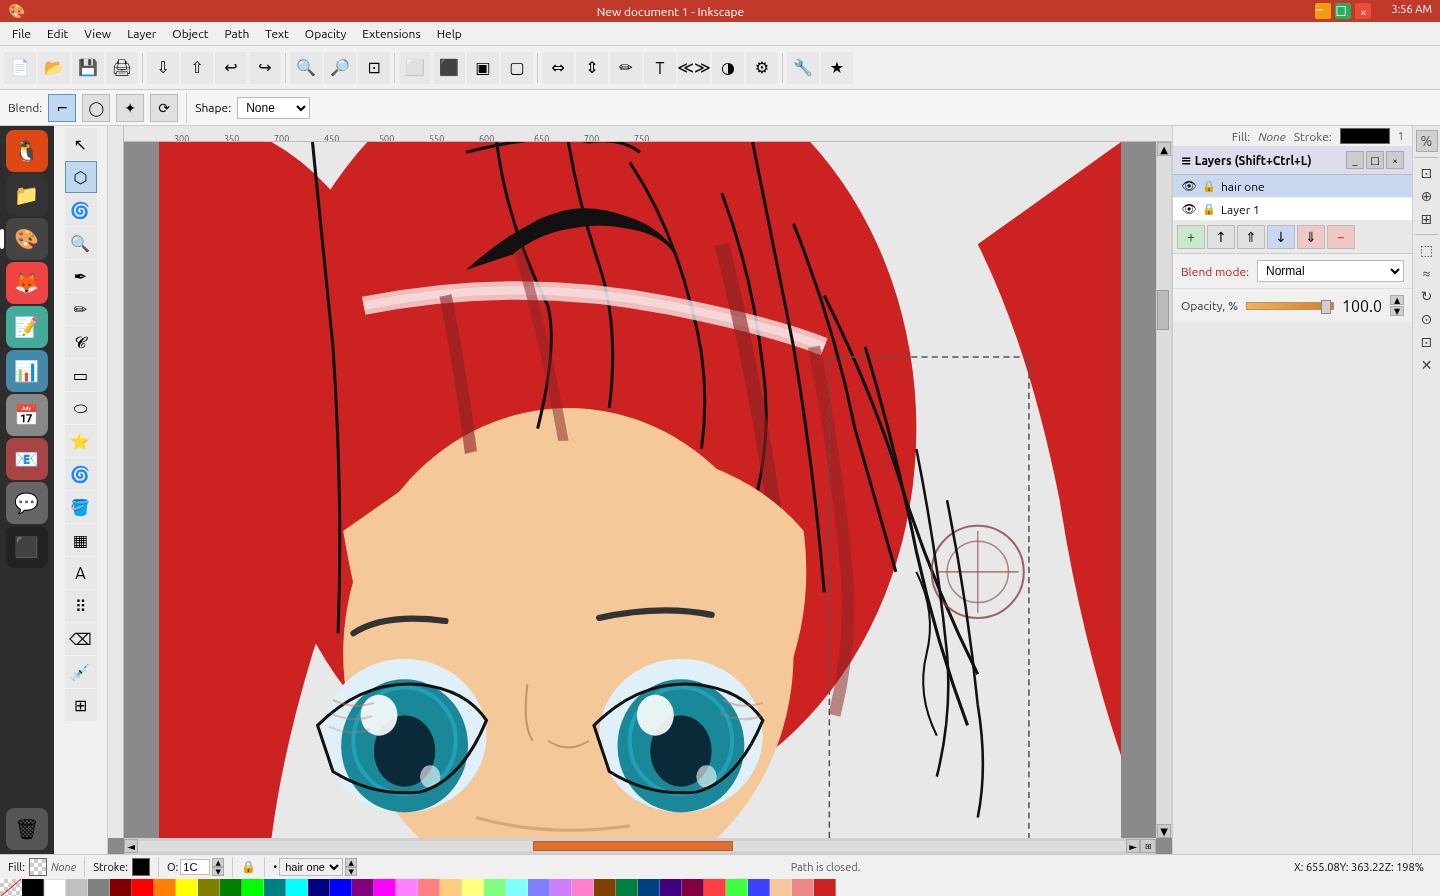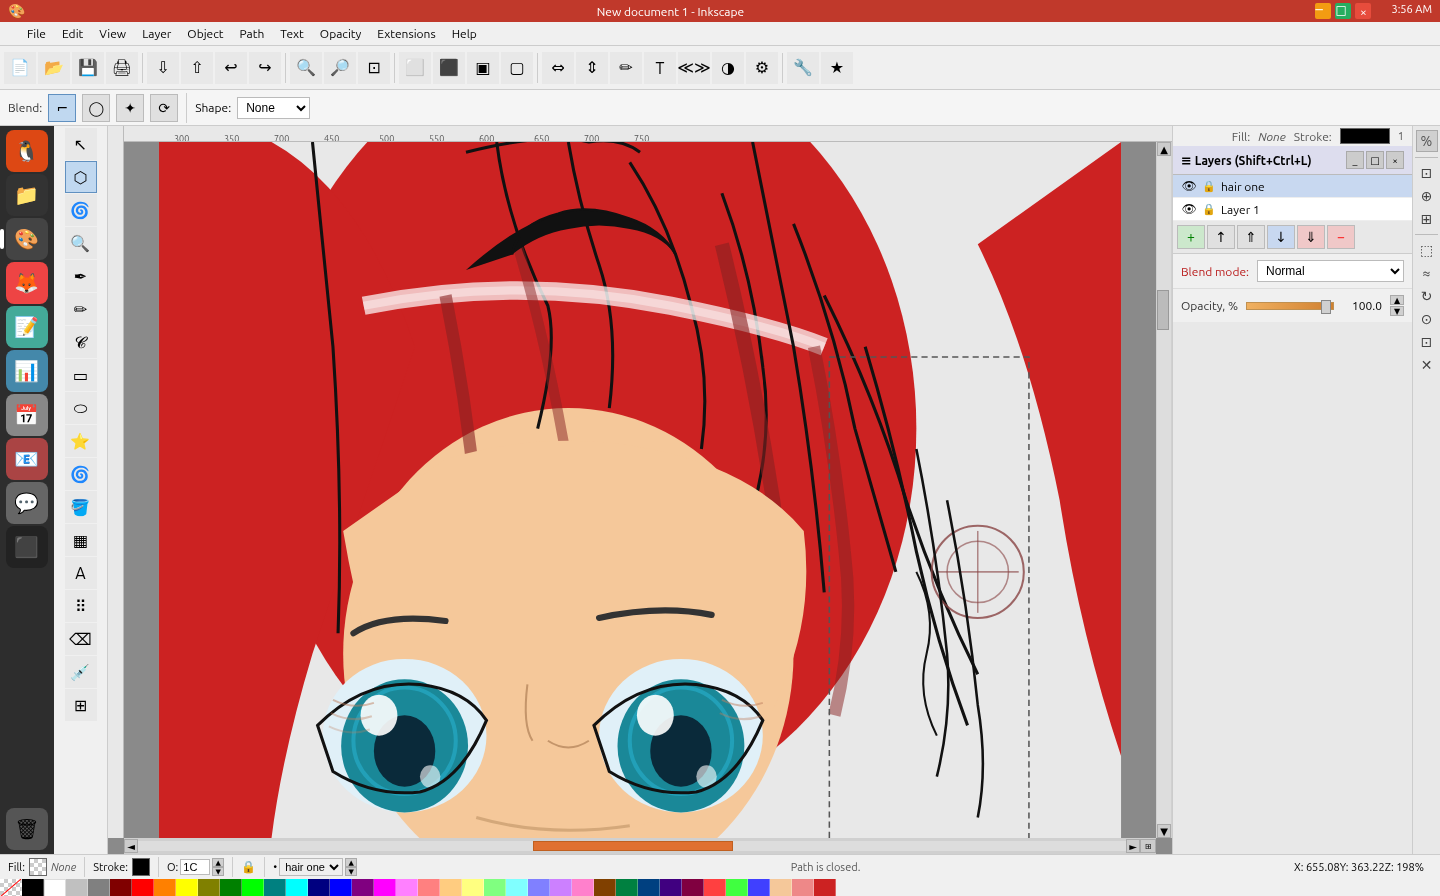--- a/index.html
+++ b/index.html
@@ -25,21 +25,21 @@
       flex-direction: column;
       height: calc(896px - 22px);
     }
 
     
     #menubar {
       height: 24px;
       background: #f0f0f0;
       display: flex;
       align-items: center;
-      padding: 0 19px;
+      padding: 0 4px;
       border-bottom: 1px solid #ccc;
     }
     .menu-item { padding: 2px 8px; cursor: pointer; font-size: 12px; }
 
     
     #toolbar {
       height: 44px;
       background: #f0f0f0;
       display: flex;
       align-items: center;
@@ -240,21 +240,21 @@
 
     
     #opacity-row {
       display: flex;
       align-items: center;
       padding: 6px 8px;
       gap: 8px;
       background: #f0f0f0;
     }
     .opacity-label { font-size: 12px; color: #333; }
-    .opacity-value { font-size: 12px; width: 40px; text-align: right; }
+    .opacity-value { font-size: 16px; width: 40px; text-align: right; }
 
     
     #fill-stroke-row {
       display: flex;
       align-items: center;
       justify-content: flex-end;
       padding: 2px 8px;
       gap: 8px;
       background: #f0f0f0;
       font-size: 12px;

